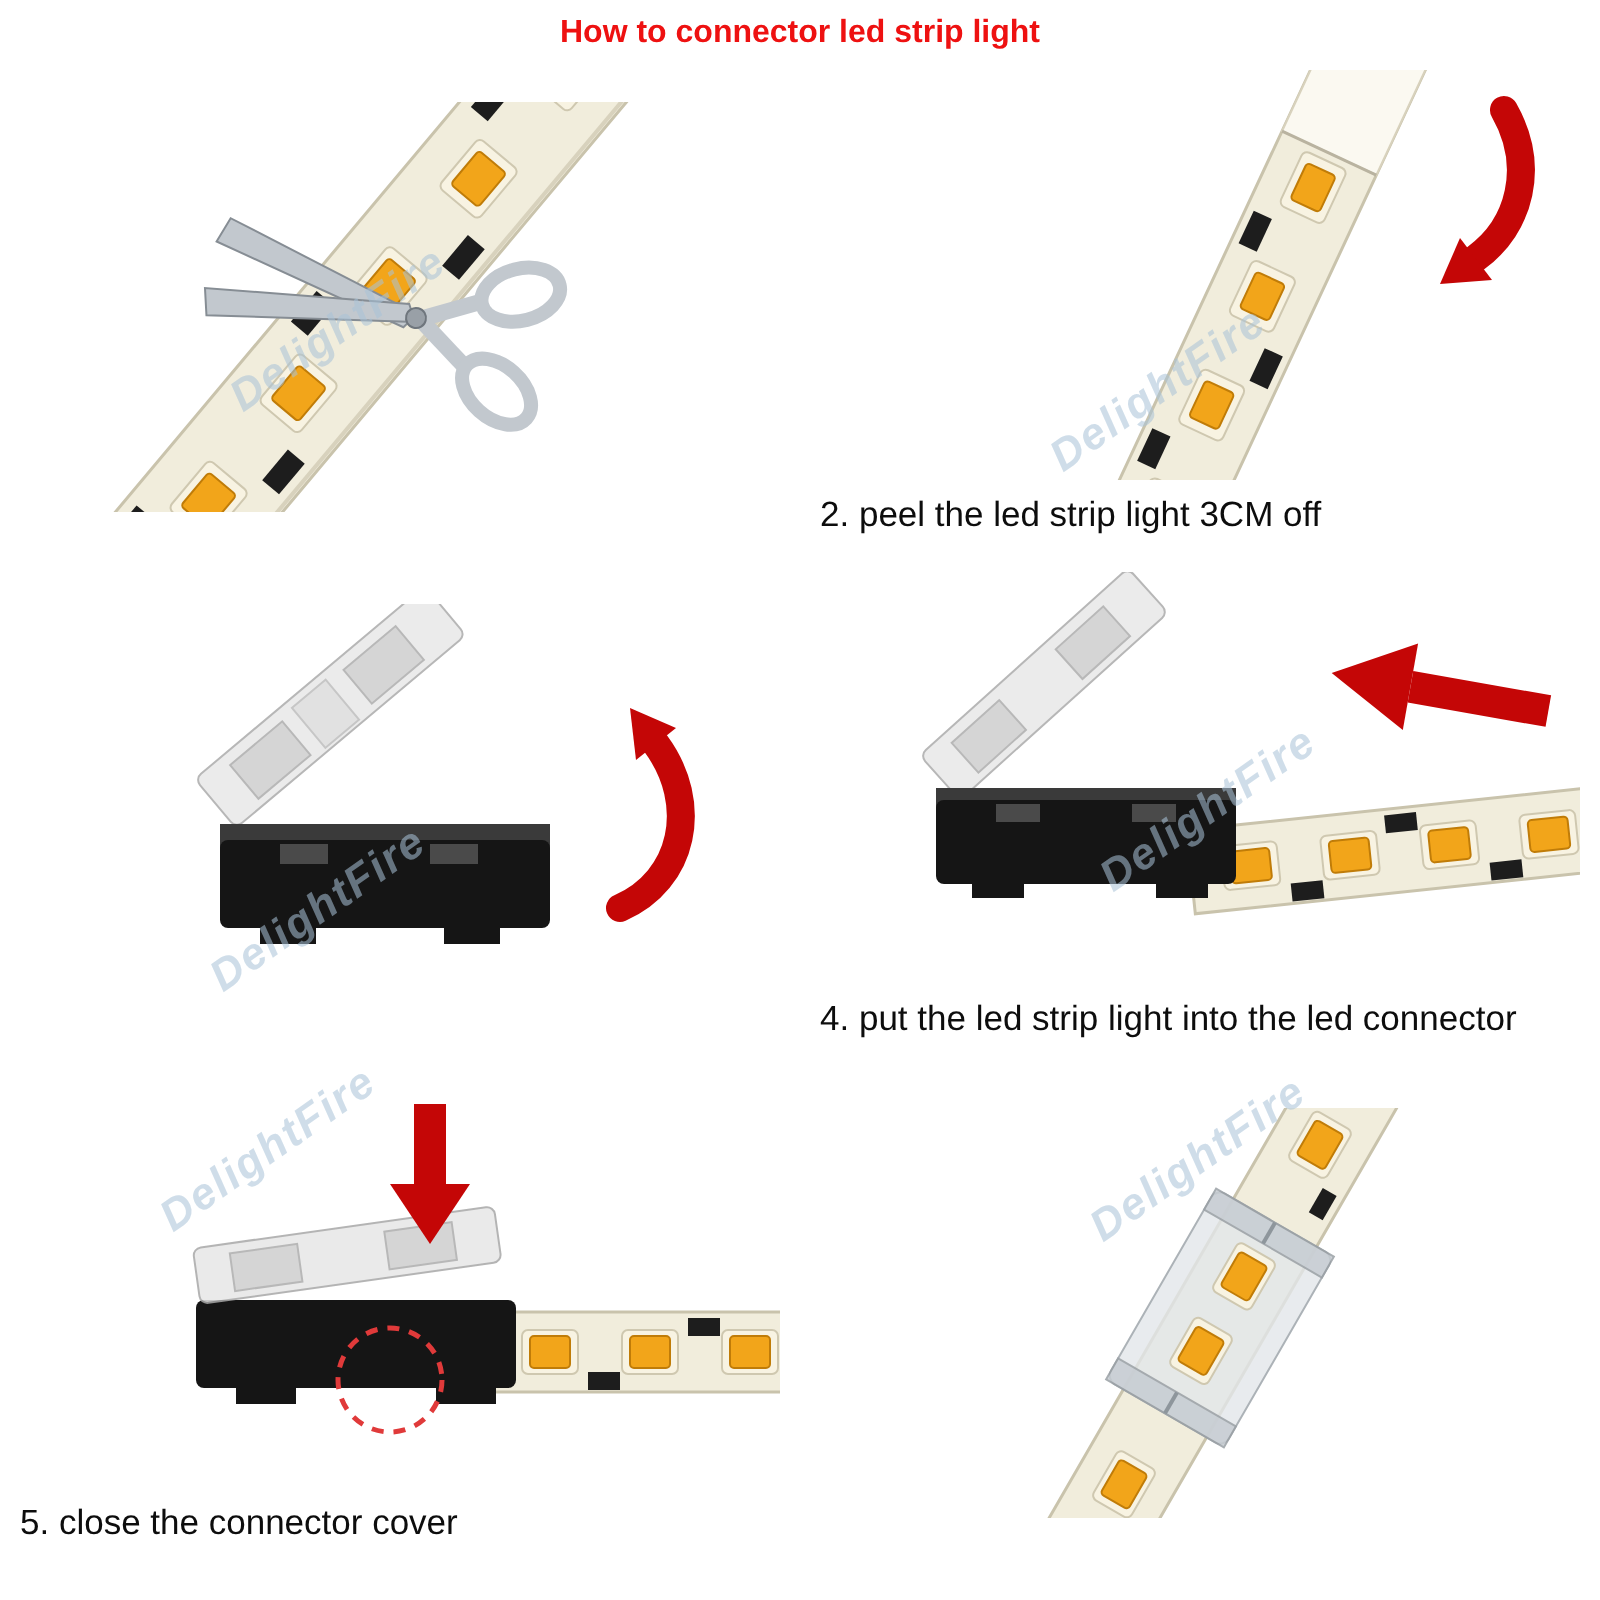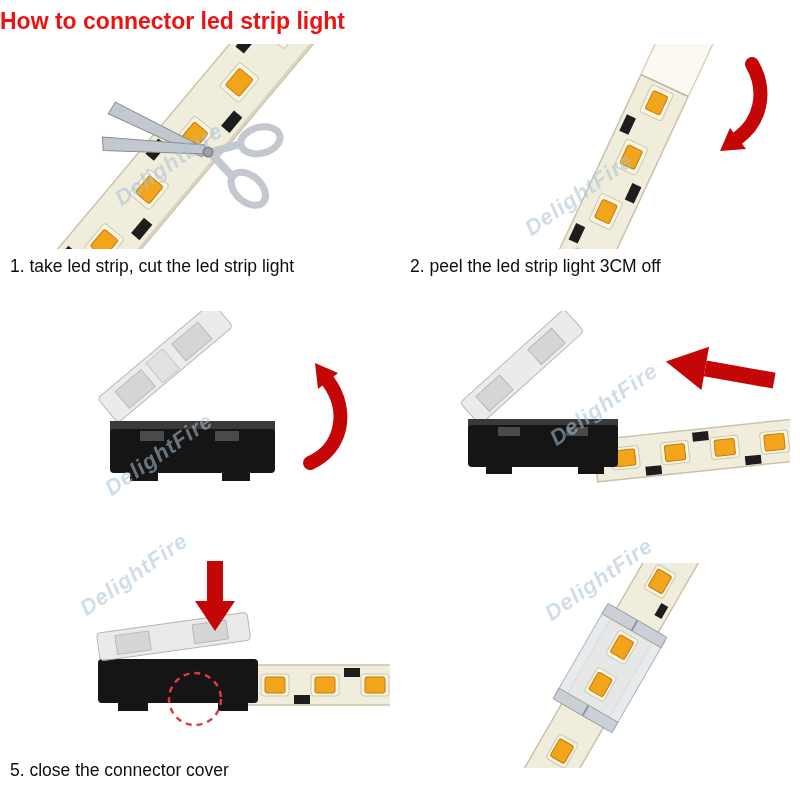--- a/index.html
+++ b/index.html
@@ -5,22 +5,22 @@
   html,body { margin:0; padding:0; }
   body {
     width:800px; height:800px;
     background:#ffffff;
     font-family:"Liberation Sans", sans-serif;
     position:relative;
     overflow:hidden;
   }
   .title {
     margin:8px 0 2px 0;
-    text-align:left;
-    font-size:23px;
+    text-align:center;
+    font-size:16px;
     font-weight:bold;
     color:var(--title_red,#ee1111);
   }
   .grid {
     display:grid;
     grid-template-columns:400px 400px;
     grid-template-rows:250px 252px 252px;
   }
   .cell { position:relative; display:flex; flex-direction:column; }
   .illus { flex:1; display:flex; align-items:center; justify-content:center; }
@@ -99,21 +99,20 @@
             <polygon points="0,-2 -102,-26 -106,-13 -5,6" style="fill:var(--metal_gray,#c2c8ce);stroke:#868d94;stroke-width:1"></polygon>
             <polygon points="0,2 -102,24 -106,11 -5,-6" style="fill:var(--metal_gray,#c2c8ce);stroke:#868d94;stroke-width:1"></polygon>
             <path d="M2,0 L30,-16" style="stroke:var(--metal_gray,#c2c8ce);stroke-width:8"></path>
             <path d="M2,0 L30,18" style="stroke:var(--metal_gray,#c2c8ce);stroke-width:8"></path>
             <ellipse cx="48" cy="-24" rx="20" ry="13" transform="rotate(-28 48 -24)" fill="none" style="stroke:var(--metal_gray,#c2c8ce);stroke-width:7"></ellipse>
             <ellipse cx="48" cy="26" rx="20" ry="13" transform="rotate(28 48 26)" fill="none" style="stroke:var(--metal_gray,#c2c8ce);stroke-width:7"></ellipse>
             <circle cx="0" cy="0" r="5" fill="#99a0a7" stroke="#6f767d"></circle>
           </g>
         </svg>
       </div>
-      <div class="caption">1. take led strip, cut the led strip light</div>
     </div>
 
     <div class="cell">
       <div class="illus">
         <svg width="380" height="205" viewBox="0 0 380 205">
           <g transform="translate(225,105) rotate(-65)">
             <rect x="-150" y="-26" width="300" height="52" style="fill:var(--strip_base,#f1eddc);stroke:var(--strip_edge,#c9c3ac);stroke-width:1.5"></rect>
 
             <rect x="70" y="-26" width="80" height="52" fill="#fbf9f1" stroke="#d8d2bd"></rect>
             <line x1="70" y1="-26" x2="70" y2="26" stroke="#b9b3a0" stroke-width="1.5"></line>
@@ -219,20 +218,21 @@
             <rect x="88" y="116" width="22" height="9" fill="#4a4a4a"></rect>
             <rect x="156" y="116" width="22" height="9" fill="#4a4a4a"></rect>
           </g>
 
           <g transform="rotate(10 310 60)">
             <rect x="295" y="52" width="70" height="16" style="fill:var(--arrow_red,#c40606)"></rect>
             <polygon points="295,38 295,82 255,60" style="fill:var(--arrow_red,#c40606)"></polygon>
           </g>
         </svg>
       </div>
+      <div class="caption">4. put the led strip light into the led connector</div>
     </div>
 
     <div class="cell">
       <div class="illus">
         <svg width="380" height="205" viewBox="0 0 380 205">
 
           <g>
             <rect x="230" y="118" width="152" height="40" style="fill:var(--strip_base,#f1eddc);stroke:var(--strip_edge,#c9c3ac);stroke-width:1.5"></rect>
             <g>
               <rect x="251" y="127" width="28" height="22" rx="3" fill="#f8f3e2" stroke="#cfc8b0"></rect>

